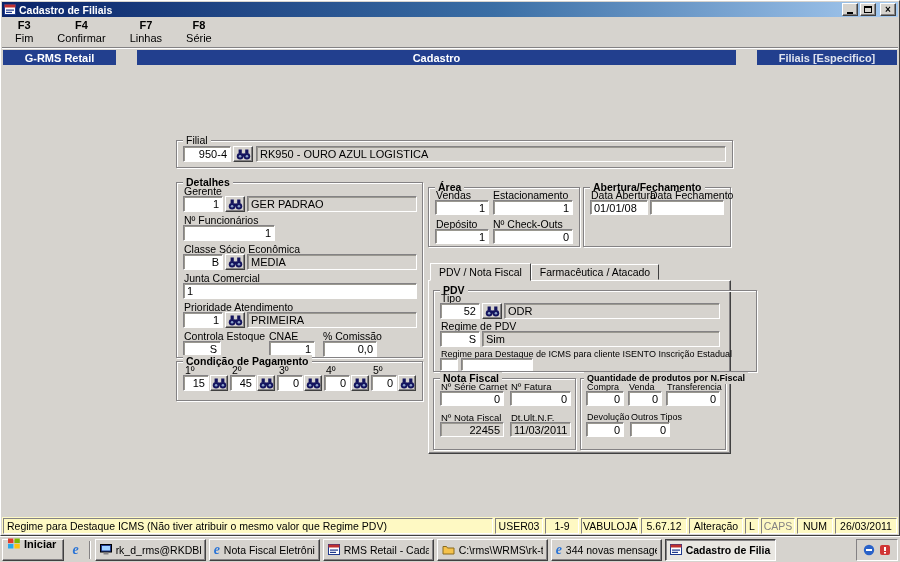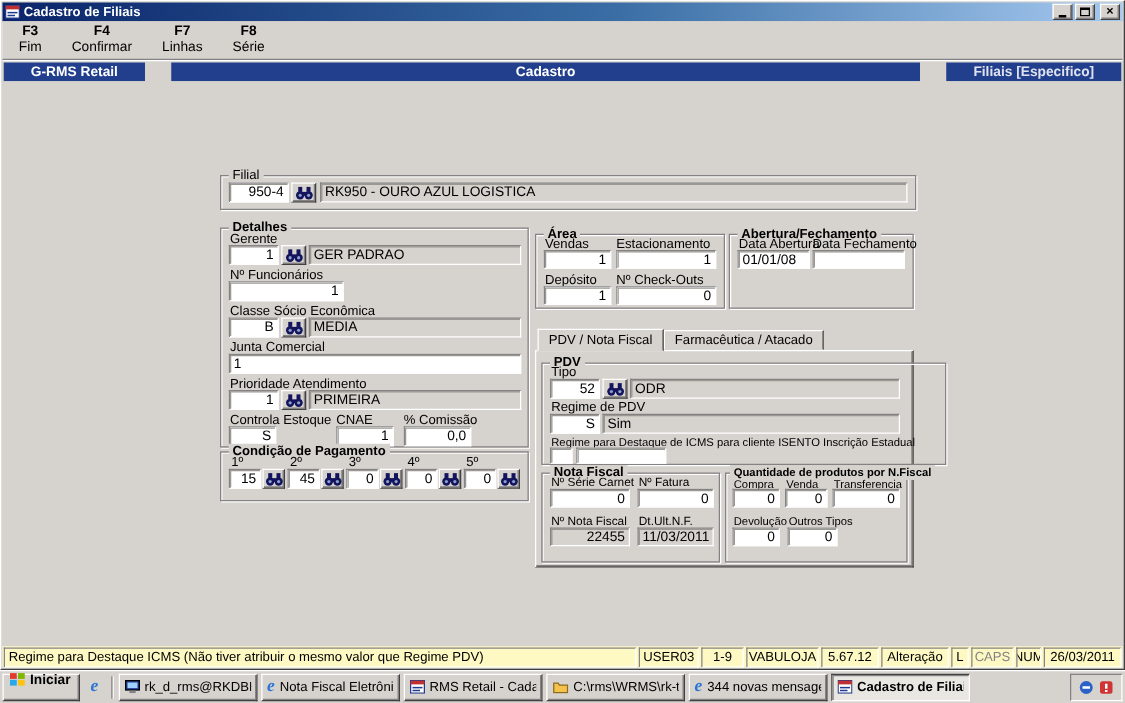--- a/index.html
+++ b/index.html
@@ -343,21 +343,21 @@
 
   <div class="statusbar">
     <div class="scell msg">Regime para Destaque ICMS (Não tiver atribuir o mesmo valor que Regime PDV)</div>
     <div class="scell" style="width:48px">USER03</div>
     <div class="scell" style="width:34px">1-9</div>
     <div class="scell" style="width:58px">VABULOJA</div>
     <div class="scell" style="width:46px">5.67.12</div>
     <div class="scell" style="width:54px">Alteração</div>
     <div class="scell" style="width:14px">L</div>
     <div class="scell dim" style="width:34px">CAPS</div>
-    <div class="scell" style="width:20px">NUM</div>
+    <div class="scell" style="width:36px">NUM</div>
     <div class="scell" style="width:62px">26/03/2011</div>
   </div>
 </div>
 
 <div class="taskbar">
   <button class="start">
     <svg class="icon" width="14" height="11" viewBox="0 0 14 11">
       <rect x="1" y="0.5" width="5.4" height="4.6" fill="#e03c2d"></rect>
       <rect x="7.4" y="0.5" width="5.4" height="4.6" fill="#7db700"></rect>
       <rect x="1" y="5.9" width="5.4" height="4.6" fill="#28a8ea"></rect>

